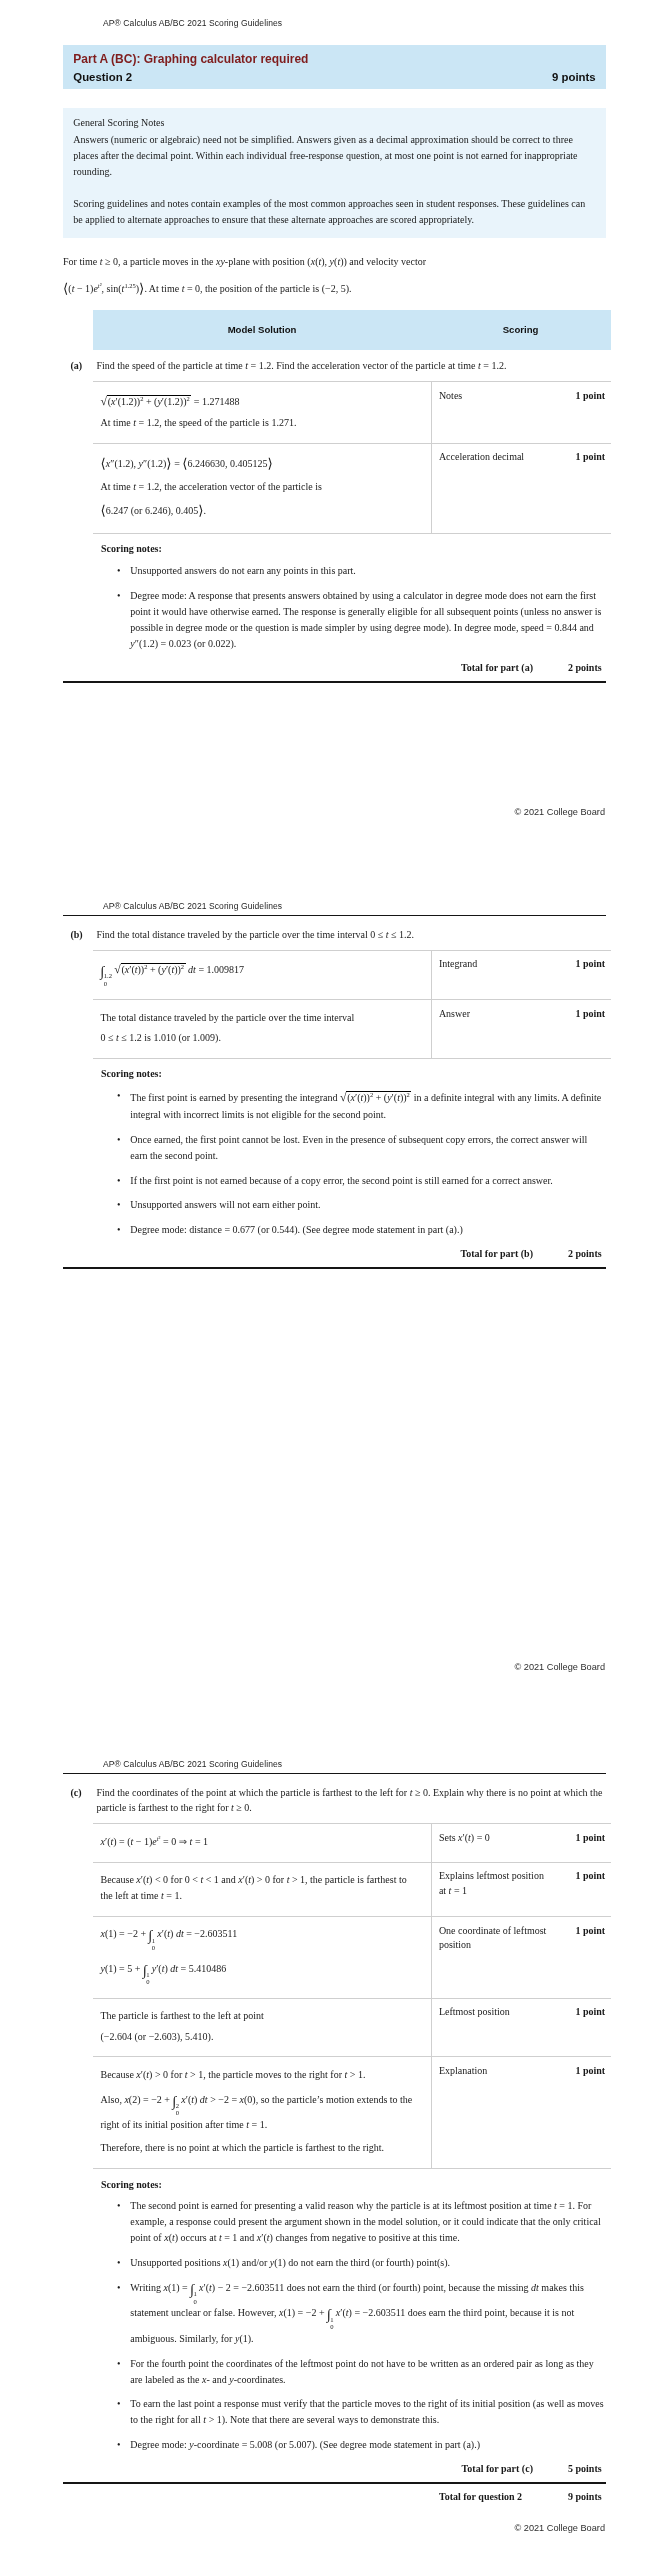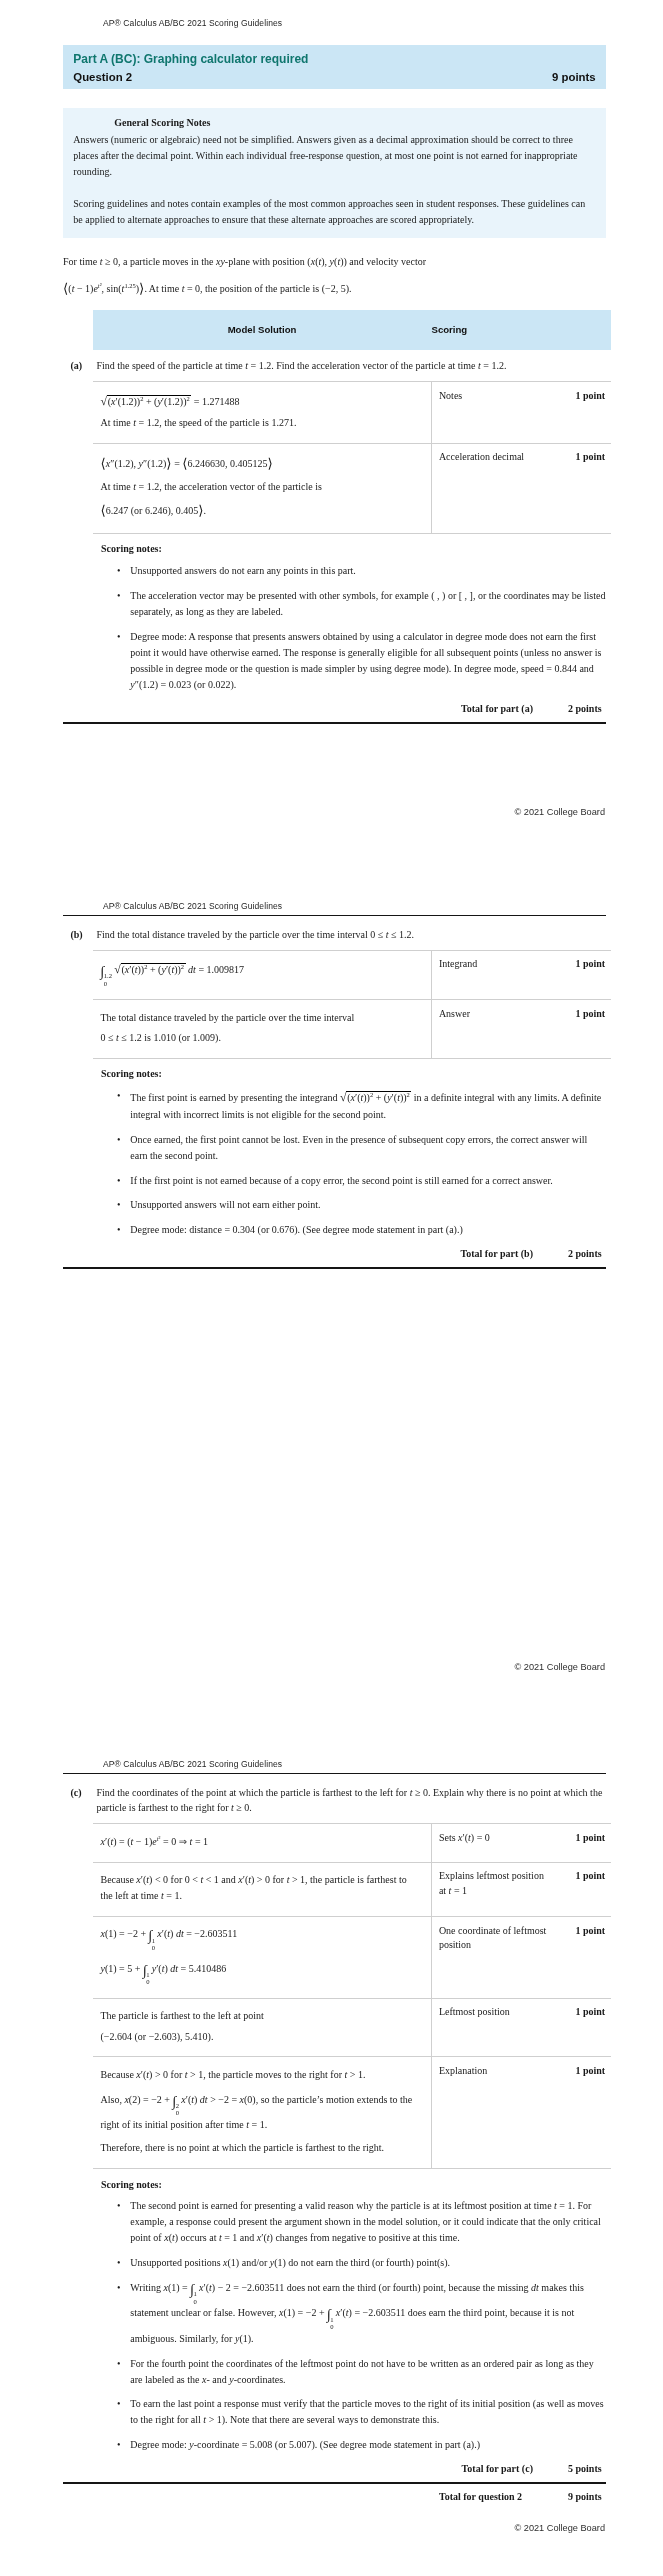--- a/index.html
+++ b/index.html
@@ -6,35 +6,35 @@
   body{width:664px;font-family:"Liberation Serif",serif;color:#1a1a1a;}
   .page{position:relative;width:664px;background:#fff;overflow:hidden;}
   #page1{height:855px;}
   #page2{height:855px;}
   #page3{height:866px;}
   .inner{padding:0 58px 0 63px;}
   .runhead{font-family:"Liberation Sans",sans-serif;font-size:8.5px;color:#1f1f1f;letter-spacing:0.1px;margin-left:40px;}
   .headrule{border:none;border-top:1.8px solid #151515;margin:4.4px 0 0 0;}
   
   .band{background:#cbe6f5;margin-top:17.7px;padding:6.6px 10.3px 5.9px 10.3px;font-family:"Liberation Sans",sans-serif;}
-  .band .l1{font-size:12px;font-weight:bold;color:#0f766e;}
+  .band .l1{font-size:12px;font-weight:bold;color:#7f1d1d;}
   .band .l2{display:flex;justify-content:space-between;margin-top:5.2px;font-size:11.4px;font-weight:bold;color:#111;}
   
   .gnotes{background:#e9f4fb;margin-top:19px;padding:7.4px 11.8px 10.3px 10.3px;font-size:10px;line-height:1.62;}
-  .gnotes .t{font-weight:bold;margin-left:41px;}
+  .gnotes .t{font-weight:normal;}
   .gnotes p{margin:0;}
   .gnotes p + p{margin-top:15.5px;}
   .prob{margin-top:16px;font-size:10px;line-height:1.6;}
   .prob p{margin:0 0 7.4px 0;}
   .prob .f{margin-top:2.9px;}
   
   .tblwrap{margin-left:29.5px;width:518px;}
   .thead{display:flex;background:#cbe6f5;height:40px;align-items:center;font-family:"Liberation Sans",sans-serif;font-weight:bold;font-size:9.6px;color:#111;margin-top:10.3px;}
   .thead .c1{width:339px;text-align:center;}
-  .thead .c2{width:178px;}
+  .thead .c2{width:178px;text-align:center;}
   .qrow{display:flex;margin:8.8px 0 7.4px 7.4px;font-size:10px;line-height:1.55;}
   .qlabel{width:26px;font-weight:bold;flex:0 0 26px;}
   .qtext{flex:1;}
   .trow{display:flex;border-top:0.7px solid #cfcfcf;}
   .trow.last{border-bottom:0.7px solid #cfcfcf;}
   .c-sol{width:339px;box-sizing:border-box;padding:6.6px 10.3px 7.4px 8px;border-right:0.7px solid #cfcfcf;font-size:10px;line-height:1.6;}
   .c-sol p{margin:2.9px 0 4.4px 0;}
   .c-score{width:178px;box-sizing:border-box;padding:6.6px 4.4px 6.6px 7.4px;display:flex;justify-content:space-between;align-items:flex-start;font-size:10px;line-height:1.45;}
   .sclabel{max-width:111px;}
   .pts{font-weight:bold;white-space:nowrap;}
@@ -116,21 +116,20 @@
           <span class="sclabel">Acceleration decimal</span>
           <span class="pts">1 point</span>
         </div>
       </div>
     </div>
 
     <div class="snotes">
       <span class="t">Scoring notes:</span>
       <ul>
         <li>Unsupported answers do not earn any points in this part.</li>
-        <li>The acceleration vector may be presented with other symbols, for example ( , ) or [ , ], or the coordinates may be listed separately, as long as they are labeled.</li>
         <li>Degree mode: A response that presents answers obtained by using a calculator in degree mode does not earn the first point it would have otherwise earned. The response is generally eligible for all subsequent points (unless no answer is possible in degree mode or the question is made simpler by using degree mode). In degree mode, speed = 0.844 and <i>y</i>″(1.2) = 0.023 (or 0.022).</li>
       </ul>
     </div>
 
     <div class="totalrow">
       <span>Total for part (a)</span>
       <span>2 points</span>
     </div>
     <hr class="bigrule">
   </div>
@@ -172,21 +171,21 @@
       </div>
     </div>
 
     <div class="snotes">
       <span class="t">Scoring notes:</span>
       <ul>
         <li>The first point is earned by presenting the integrand <span class="rad">√</span><span class="ol">(<i>x</i>′(<i>t</i>))<sup>2</sup> + (<i>y</i>′(<i>t</i>))<sup>2</sup></span> in a definite integral with any limits. A definite integral with incorrect limits is not eligible for the second point.</li>
         <li>Once earned, the first point cannot be lost. Even in the presence of subsequent copy errors, the correct answer will earn the second point.</li>
         <li>If the first point is not earned because of a copy error, the second point is still earned for a correct answer.</li>
         <li>Unsupported answers will not earn either point.</li>
-        <li>Degree mode: distance = 0.304 (or 0.676). (See degree mode statement in part (a).)</li>
+        <li>Degree mode: distance = 0.677 (or 0.544). (See degree mode statement in part (a).)</li>
       </ul>
     </div>
 
     <div class="totalrow">
       <span>Total for part (b)</span>
       <span>2 points</span>
     </div>
     <hr class="bigrule">
   </div>
   <div class="footer">© 2021 College Board</div>

